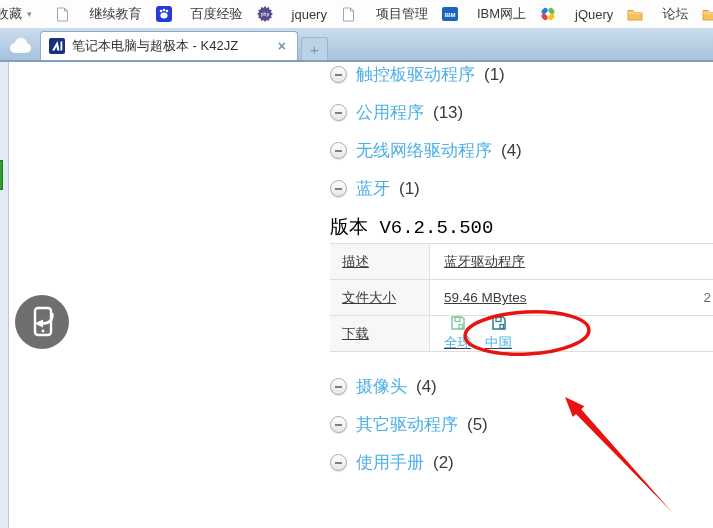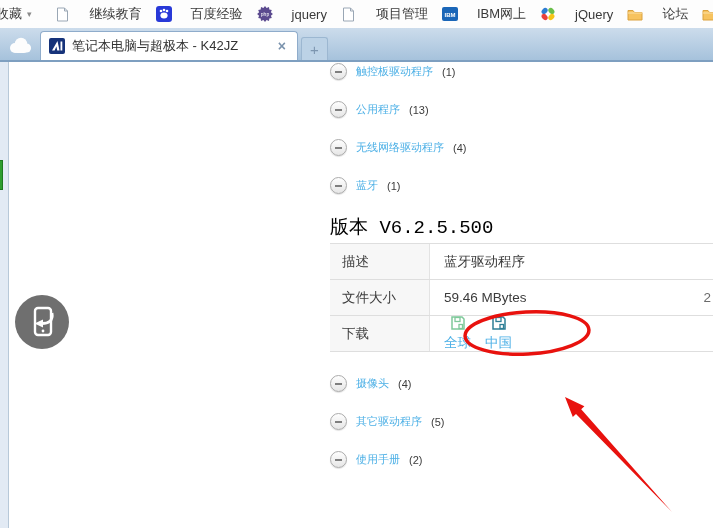--- a/index.html
+++ b/index.html
@@ -50,36 +50,36 @@
   .green-tab {
     position:absolute; top:160px; left:0; width:3px; height:30px;
     background:#2f9e2f; border:1px solid #1d7a20; border-left:none;
   }
   .float-btn {
     position:absolute; top:295px; left:15px; width:54px; height:54px;
     border-radius:50%; background:#6f6f6f; cursor:pointer;
   }
   .section {
     position:absolute; left:330px; display:flex; align-items:center; gap:9px;
-    font-size:11px;
+    font-size:17px;
   }
   .minus-icon {
     width:17px; height:17px; border-radius:50%;
     border:1px solid #ababab; background:linear-gradient(#fefefe,#e6e6e6);
     box-shadow:0 1px 1px rgba(0,0,0,.12);
     display:flex; align-items:center; justify-content:center; cursor:pointer; flex:0 0 17px;
   }
   .minus-line { width:7px; height:2px; background:#7f7f7f; }
   .section-title { color:#4db0e6; text-decoration:none; cursor:pointer; }
   .section-count { color:#3c3c3c; }
   .version-text { position:absolute; left:330px; top:214px; font-size:19px; color:#000000;font-family:Liberation Mono, monospace; }
   
   .detail-table {
     position:absolute; left:330px; top:243px; width:383px;
-    border-top:1px solid #dedede; font-size:13.5px; color:#3c3c3c;
+    border-top:1px solid #dedede; font-size:13.5px; color:#3c3c3c;text-decoration:underline;
   }
   .t-row { display:flex; border-bottom:1px solid #dedede; height:36px; align-items:stretch; }
   .t-label {
     width:100px; background:#f7f7f7; border-right:1px solid #e3e3e3;
     display:flex; align-items:center; padding-left:12px; flex:0 0 100px;
   }
   .t-value { flex:1; display:flex; align-items:center; padding-left:14px; gap:4px; position:relative; }
   .t-right-partial { position:absolute; right:2px; color:#6b6b6b; }
   .dl-link { color:#4db0e6; text-decoration:none; cursor:pointer; display:inline-flex; align-items:center; gap:4px; margin-right:10px;flex-direction:column; }
   

